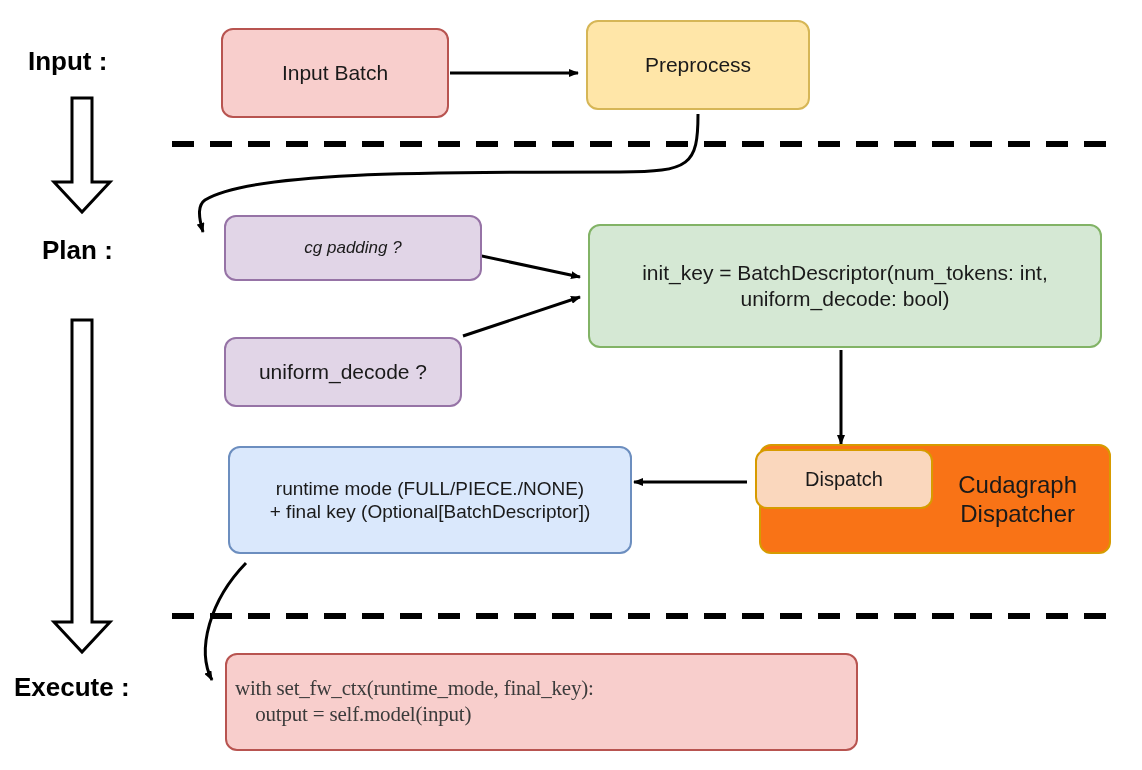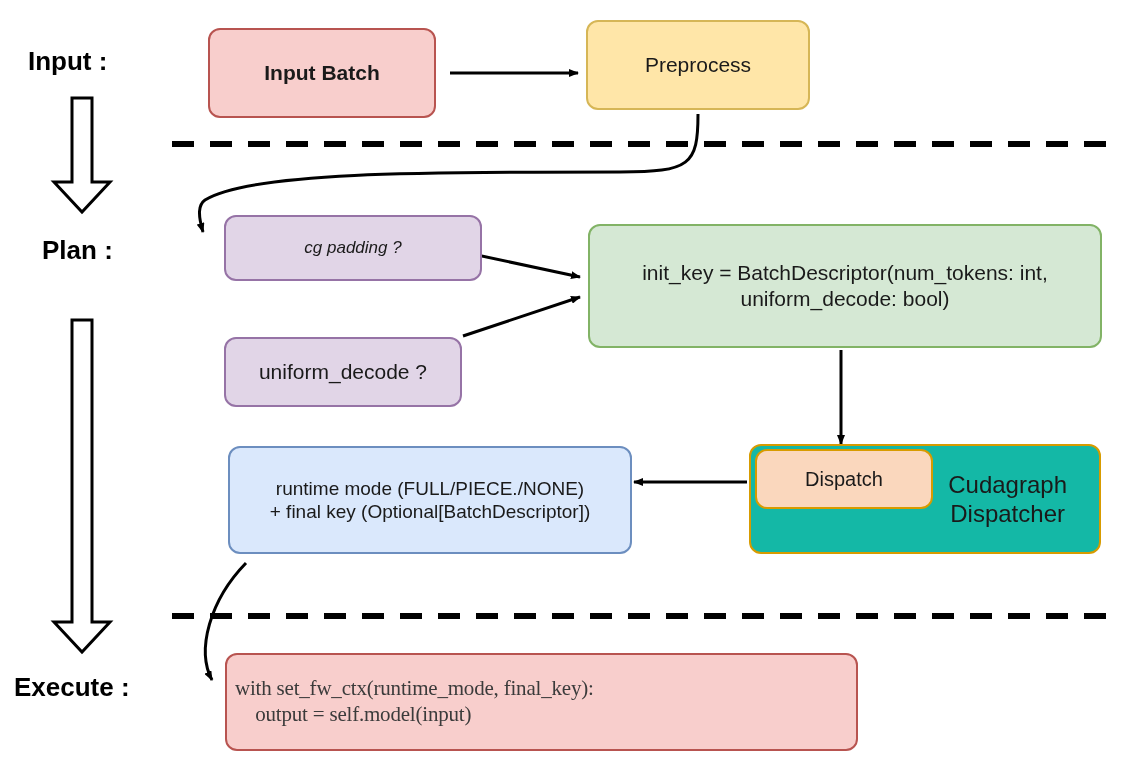--- a/index.html
+++ b/index.html
@@ -39,21 +39,21 @@
     border-style: solid;
     border-width: 2px;
   }
   .node .txt { display: block; padding: 0 10px; }
 
   .node-pink   { background: #f8cecc; border-color: #b85450; }
   .node-yellow { background: #ffe6a8; border-color: #d6b656; }
   .node-purple { background: #e1d5e7; border-color: #9673a6; }
   .node-green  { background: #d5e8d4; border-color: #82b366; }
   .node-blue   { background: #dae8fc; border-color: #6c8ebf; }
-  .node-orange-outer { background: #14b8a6; border-color: #d79b00; }
+  .node-orange-outer { background: #f97316; border-color: #d79b00; margin-left: 10px; }
   .node-orange-inner { background: #fad7bd; border-color: #d79b00; }
 
   .code-node {
     font-family: "Liberation Mono", "DejaVu Sans Mono", monospace;
     justify-content: flex-start;
     text-align: left;
     white-space: pre;
     color: #3b3b3b;
     letter-spacing: -0.2px;
   }
@@ -101,21 +101,21 @@
 
     <path d="M 246 563 C 210 600 196 650 212 680" fill="none" stroke="#000000" stroke-width="3" marker-end="url(#ah)"></path>
   </svg>
 
   <div class="stage-label" style="left:28px; top:46px; font-size:26px;">Input :</div>
 
   <div class="stage-label" style="left:42px; top:235px; font-size:26px;">Plan :</div>
 
   <div class="stage-label" style="left:14px; top:672px; font-size:26px;">Execute :</div>
 
-  <div class="node node-pink" style="left:208px; top:28px; width:228px; height:90px; font-size:21px;font-weight:bold;">
+  <div class="node node-pink" style="left:221px; top:28px; width:228px; height:90px; font-size:21px;">
     <span class="txt">Input Batch</span>
   </div>
 
   <div class="node node-yellow" style="left:586px; top:20px; width:224px; height:90px; font-size:21px;">
     <span class="txt">Preprocess</span>
   </div>
 
   <div class="node node-purple" style="left:224px; top:215px; width:258px; height:66px; font-size:17px;font-style:italic;">
     <span class="txt">cg padding ?</span>
   </div>

